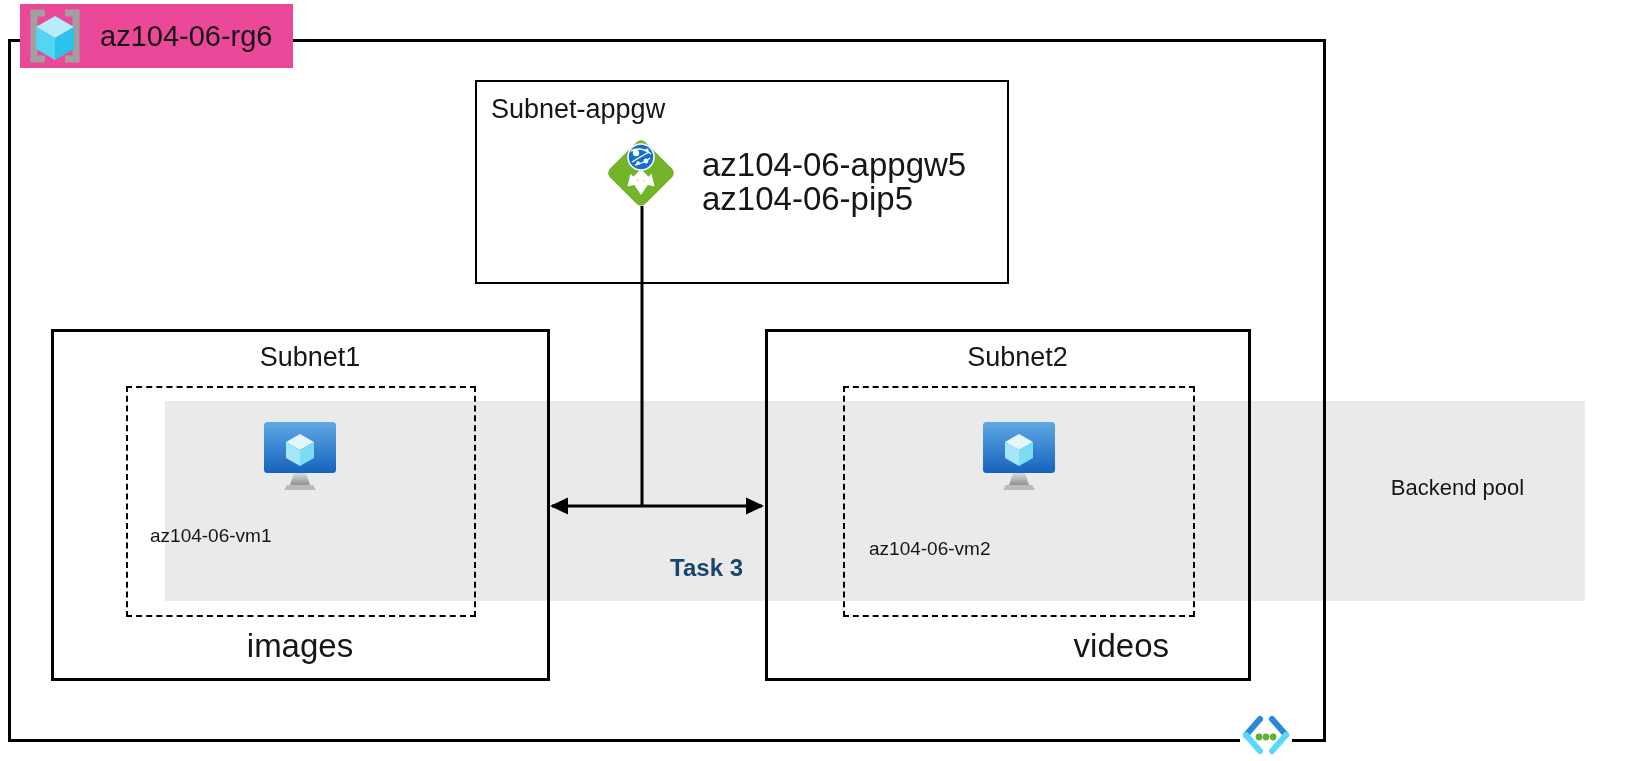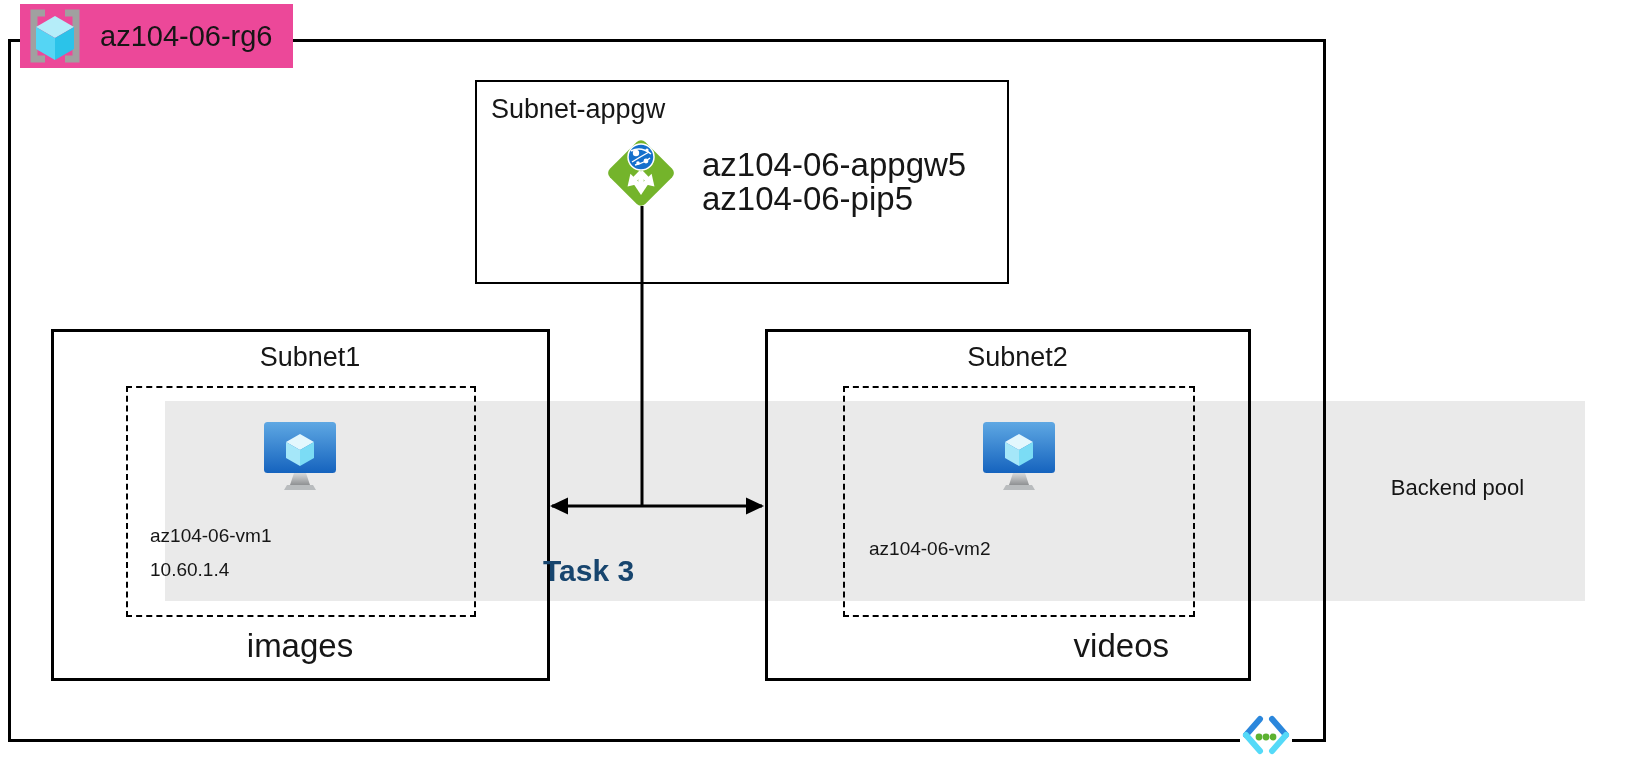--- a/index.html
+++ b/index.html
@@ -73,22 +73,22 @@
   .vm-text { width: 300px; text-align: left; font-size: 19px; line-height: 34px; z-index: 2; }
   .vm-text1 { left: 150px; top: 519px; }
   .vm-text2 { left: 869px; top: 524px; margin-top: 8px; }
 
   .pool-name { width: 300px; text-align: center; font-size: 33px; z-index: 2; }
   .pool-name1 { left: 150px; top: 627px; }
   .pool-name2 { left: 869px; top: 627px; text-align: right; }
 
   
   .task-label {
-    left: 543px; top: 554px; width: 200px; text-align: left;
-    font-size: 30px; font-weight: bold; color: var(--task-text, #17456E);
+    left: 543px; top: 554px; width: 200px; text-align: right;
+    font-size: 24px; font-weight: bold; color: var(--task-text, #17456E);
     z-index: 3;
   }
 
   
   .connectors {
     left: 0; top: 0; width: 1625px; height: 761px;
     z-index: 3; pointer-events: none;
   }
 
   
@@ -169,21 +169,20 @@
     </defs>
     <rect x="1" y="1" width="72" height="51" rx="3.5" fill="url(#vmg1)"></rect>
     <polygon points="37,13 51,21 37,29 23,21" fill="#E3F7FD"></polygon>
     <polygon points="23,21 37,29 37,45 23,37" fill="#A5E7F9"></polygon>
     <polygon points="51,21 37,29 37,45 51,37" fill="#7BDCF5"></polygon>
     <polygon points="31,52 43,52 47,64 27,64" fill="url(#sg1)"></polygon>
     <polygon points="24,64 50,64 53,69 21,69" fill="#B9BCBE"></polygon>
   </svg>
   <div class="abs vm-text vm-text1">
     <div>az104-06-vm1</div>
-    <div>10.60.1.4</div>
   </div>
   <div class="abs pool-name pool-name1">images</div>
 
   <div class="abs subnet-box subnet2-box">
     <div class="subnet-title">Subnet2</div>
   </div>
   <div class="abs dashed-box dashed2"></div>
   <svg class="abs vm-icon vm-icon2" width="74" height="74" viewBox="0 0 74 74">
     <defs>
       <linearGradient id="vmg2" x1="0" y1="0" x2="0" y2="1">

